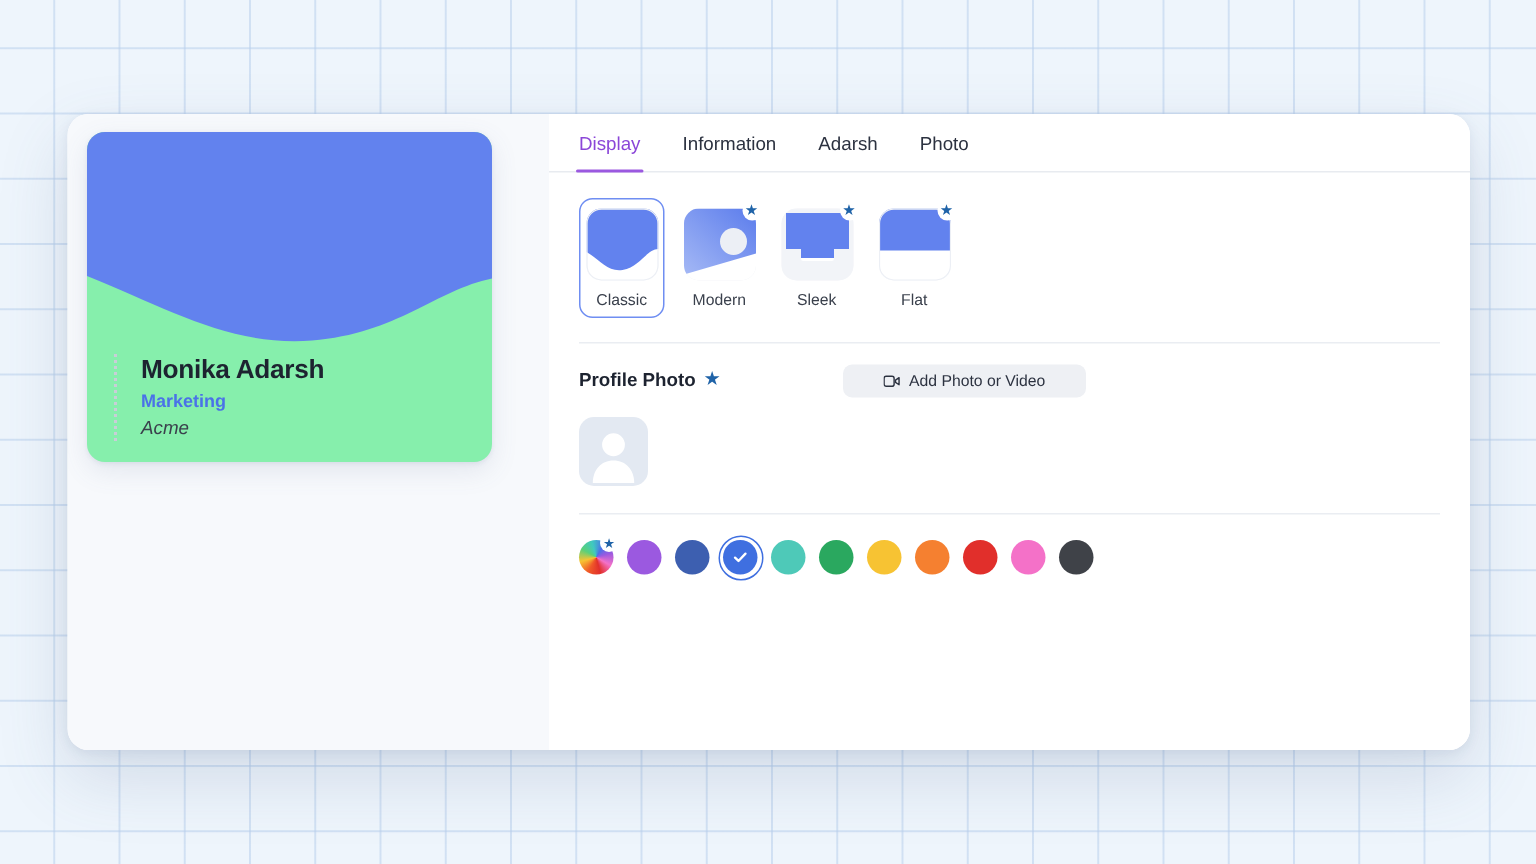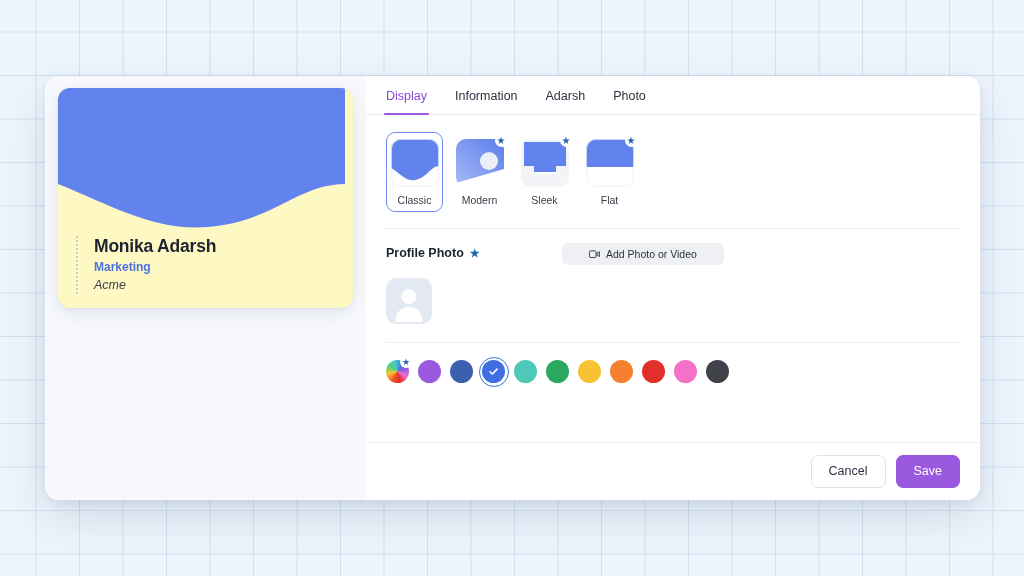--- a/index.html
+++ b/index.html
@@ -42,25 +42,24 @@
     background: #f7f9fc;
     position: relative;
   }
 
   .biz-card {
     position: absolute;
     left: 13px;
     top: 12px;
     width: 270px;
     height: 220px;
-    background: #fef9c3;
+    background: #86efac;
     border-radius: 12px;
     box-shadow: 0 6px 18px rgba(90,110,150,0.13), 0 1px 3px rgba(90,110,150,0.10);
     overflow: hidden;
-    padding-left: 25px;
   }
   .card-wave { position: absolute; left: 0; top: 0; width: 287px; height: 140px; }
 
   .card-body {
     position: absolute;
     left: 18px;
     top: 148px;
     padding-left: 16px;
     border-left: 2px dotted #c9ced8;
     height: 58px;
@@ -411,20 +410,16 @@
             <div class="swatch" style="background:#f58030;"></div>
             <div class="swatch" style="background:#e12f2b;"></div>
             <div class="swatch" style="background:#f471c8;"></div>
             <div class="swatch" style="background:#3f4248;"></div>
 
           </div>
         </div>
 
       </div>
 
-      <div class="footer">
-        <button class="btn btn-cancel">Cancel</button>
-        <button class="btn btn-save">Save</button>
-      </div>
 
     </div>
   </div>
 </div>
 
 </body></html>

